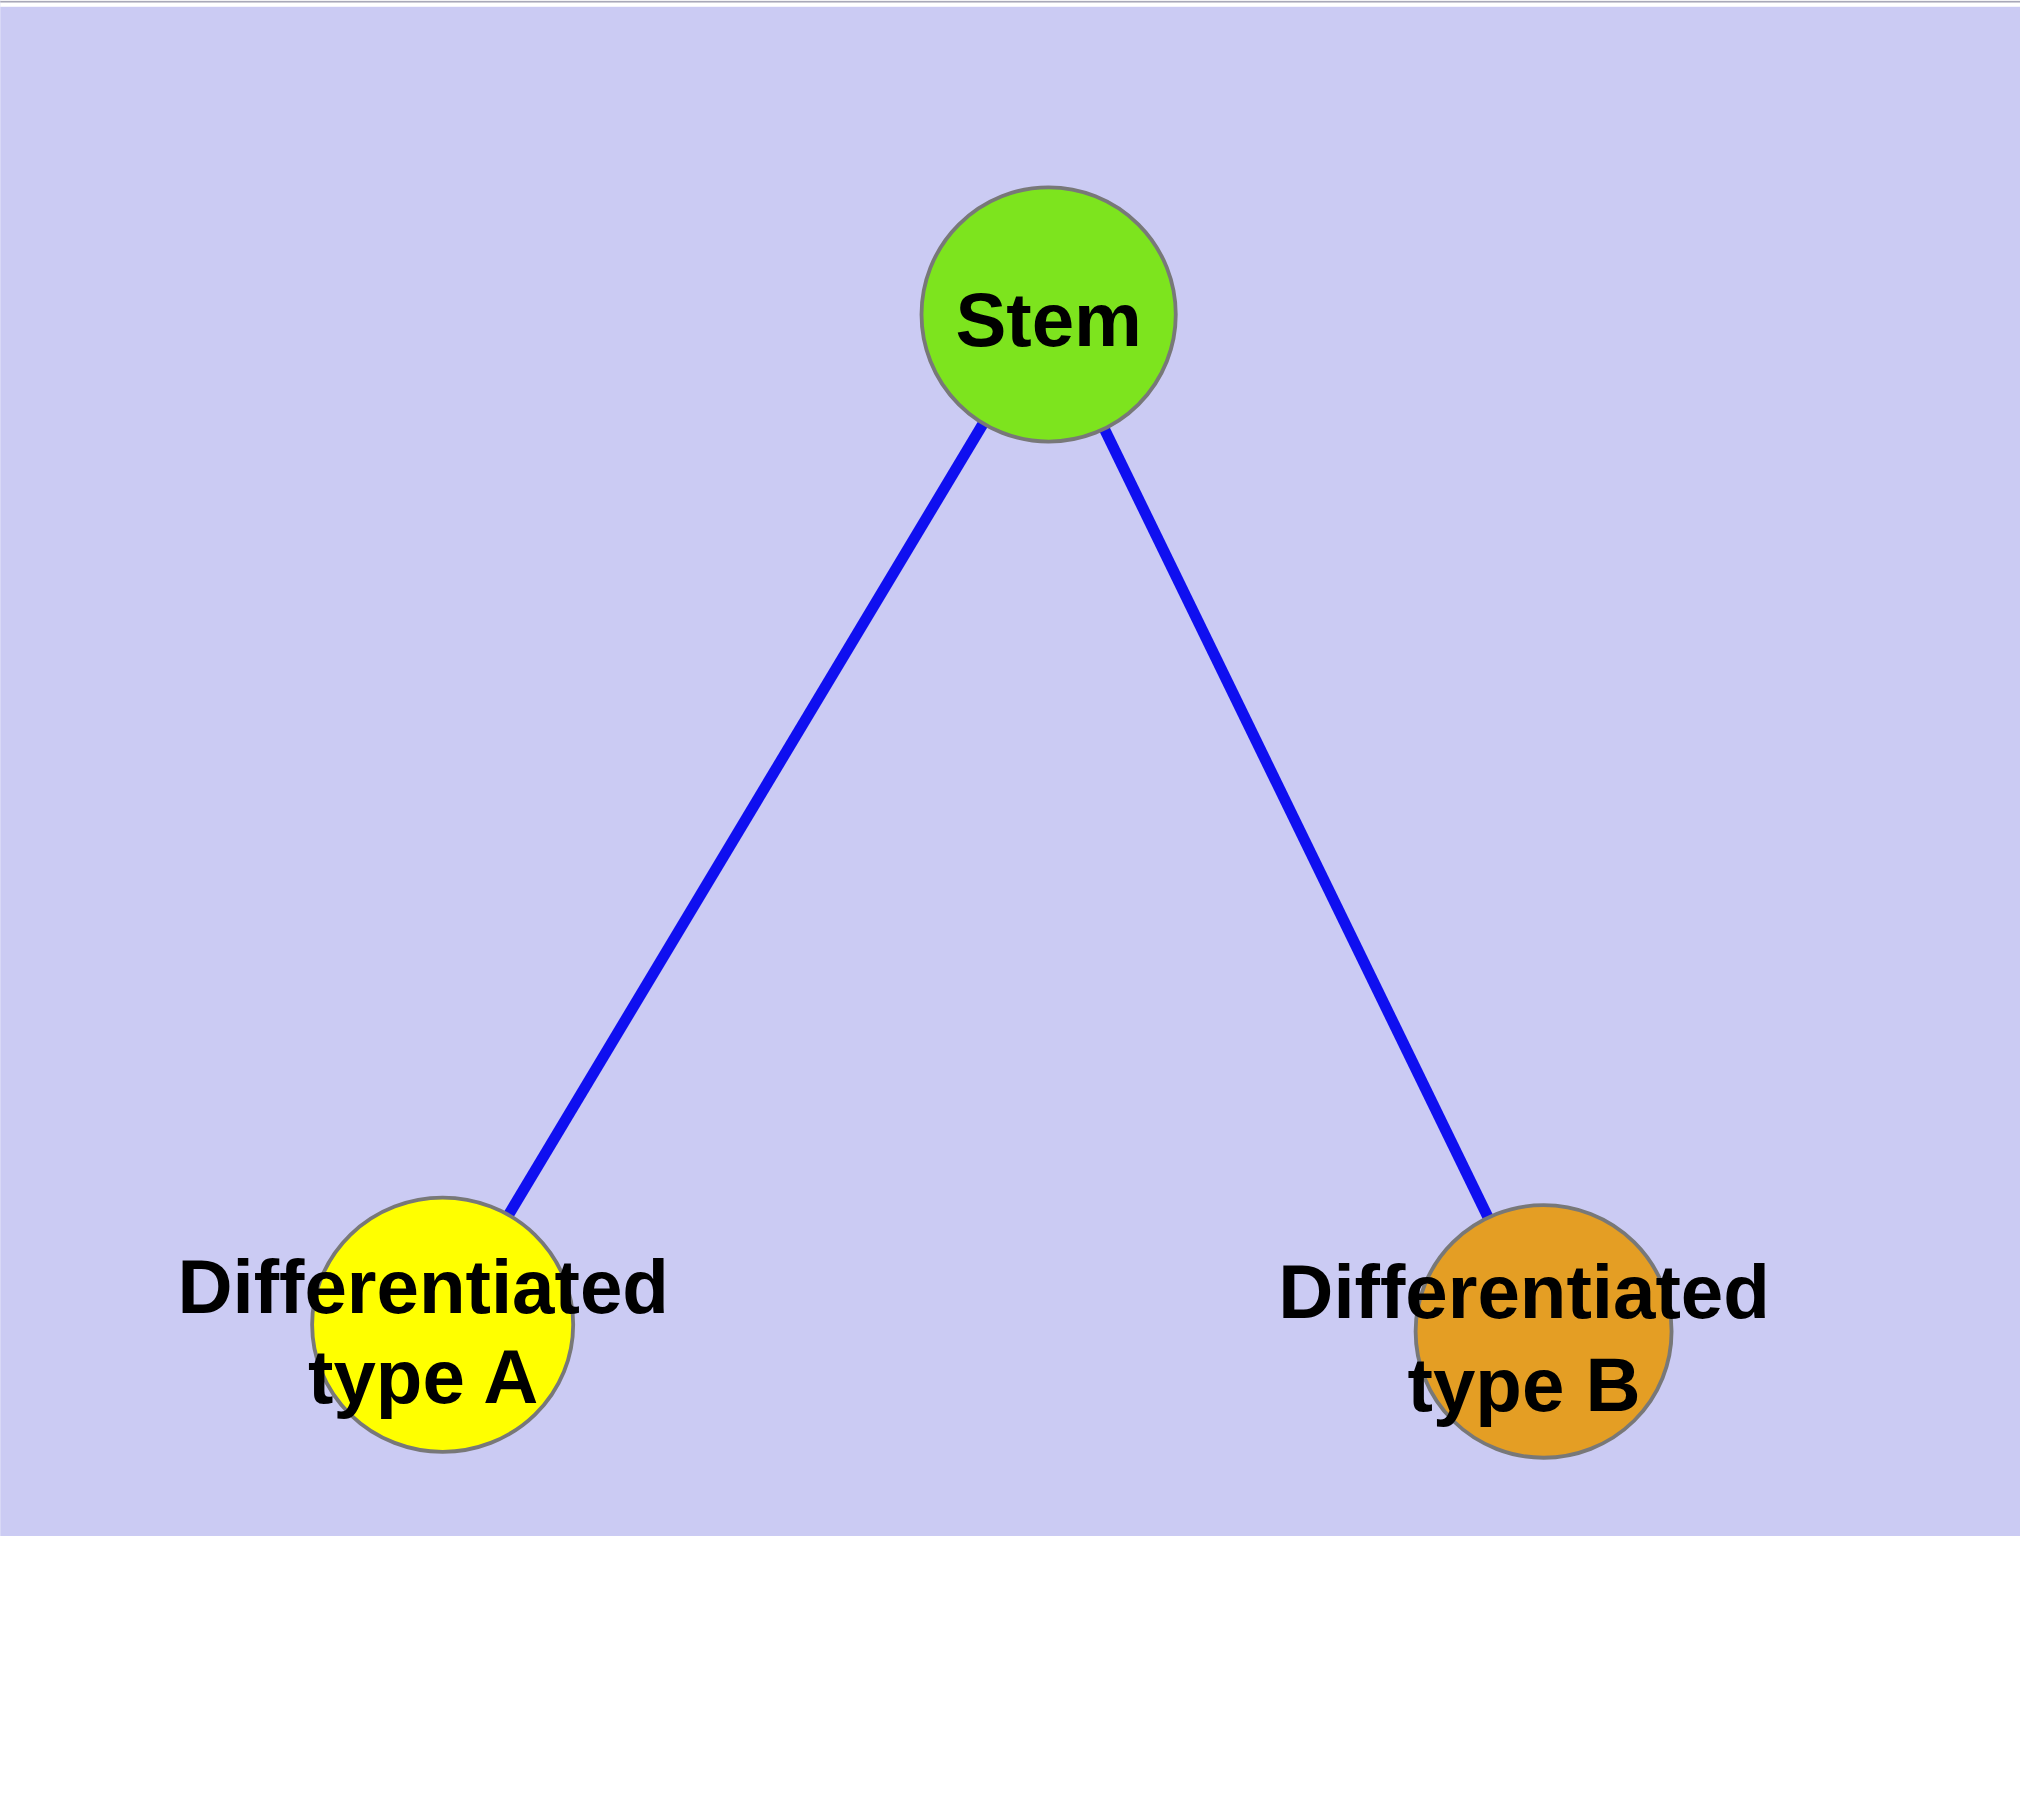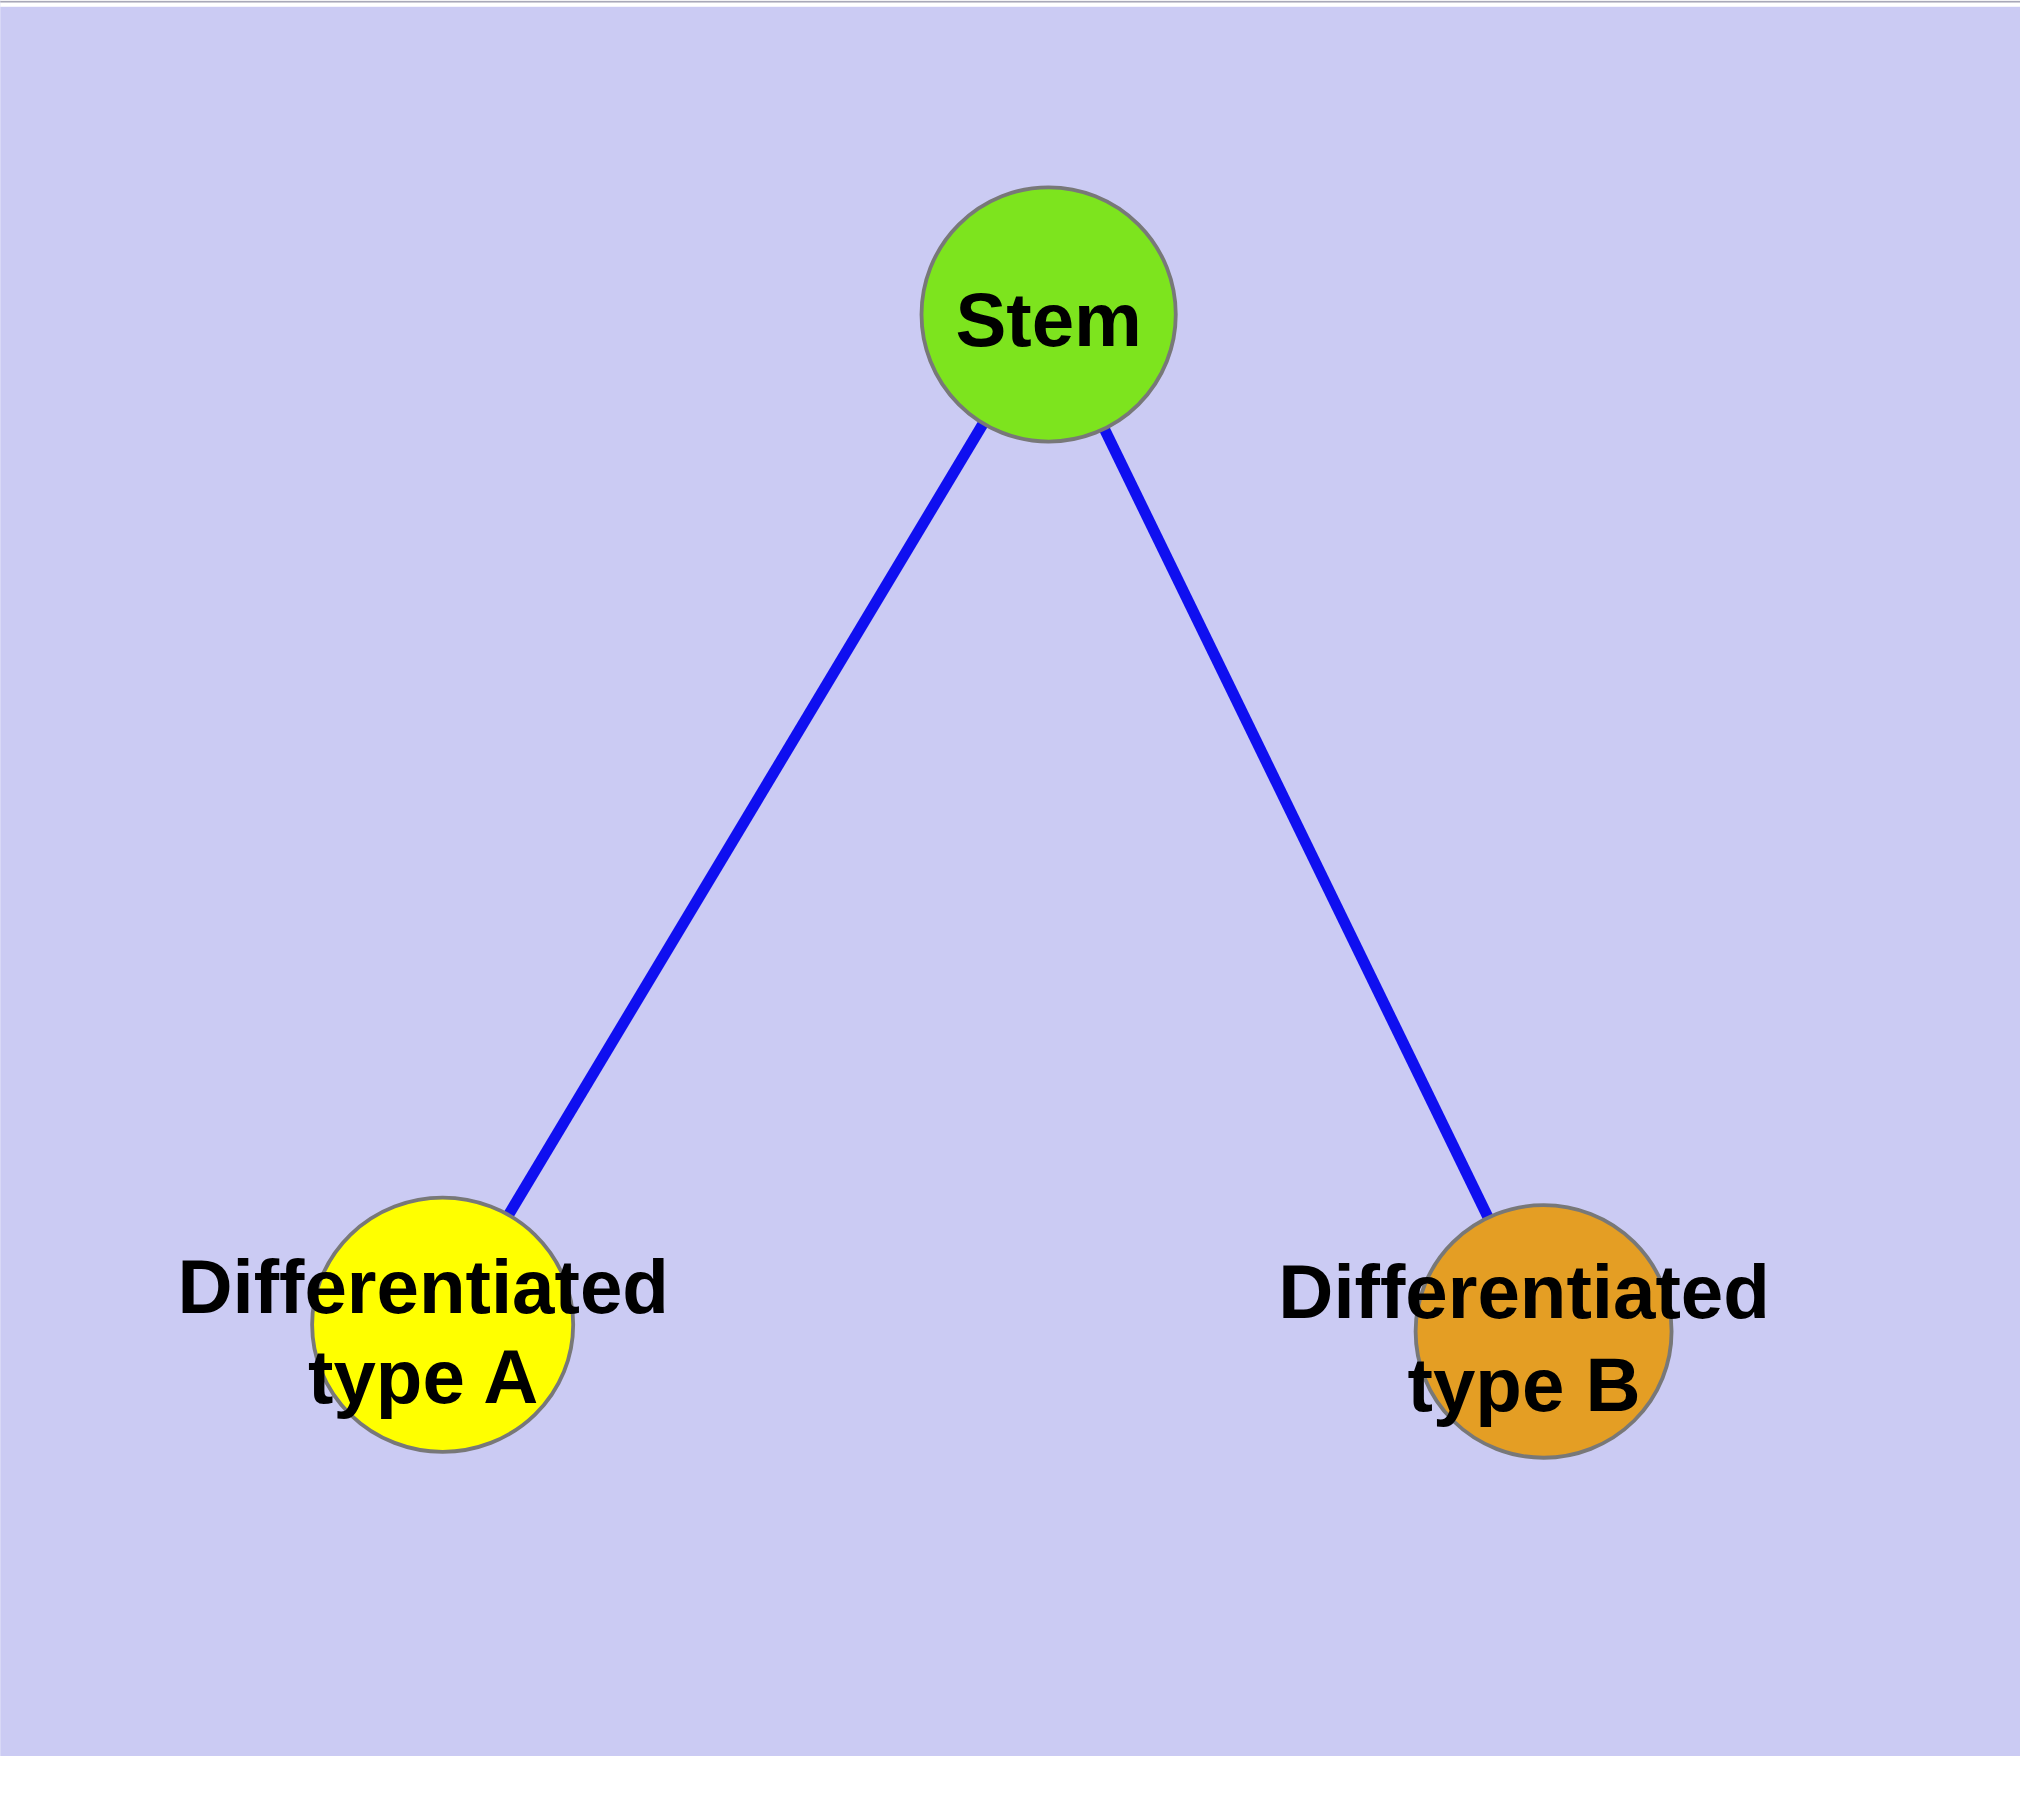--- a/index.html
+++ b/index.html
@@ -3,21 +3,21 @@
 <meta charset="utf-8">
 <style>
   html, body {
     margin: 0;
     padding: 0;
     background: #ffffff;
   }
   .stage {
     position: relative;
     width: 2021px;
-    height: 1756px;
+    height: 1536px;
     overflow: hidden;
   }
   svg {
     display: block;
     width: 2021px;
     height: 1812px;
   }
   .edge {
     stroke: #0f0ff0;
     stroke-width: 13;

